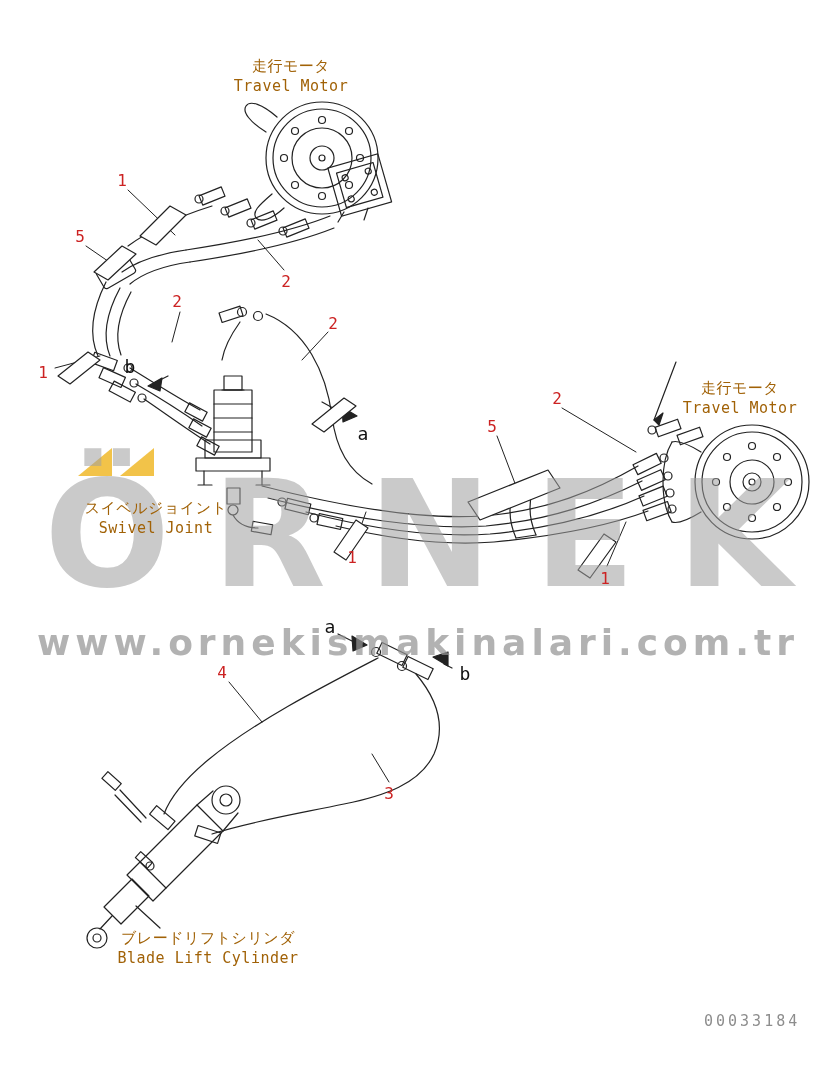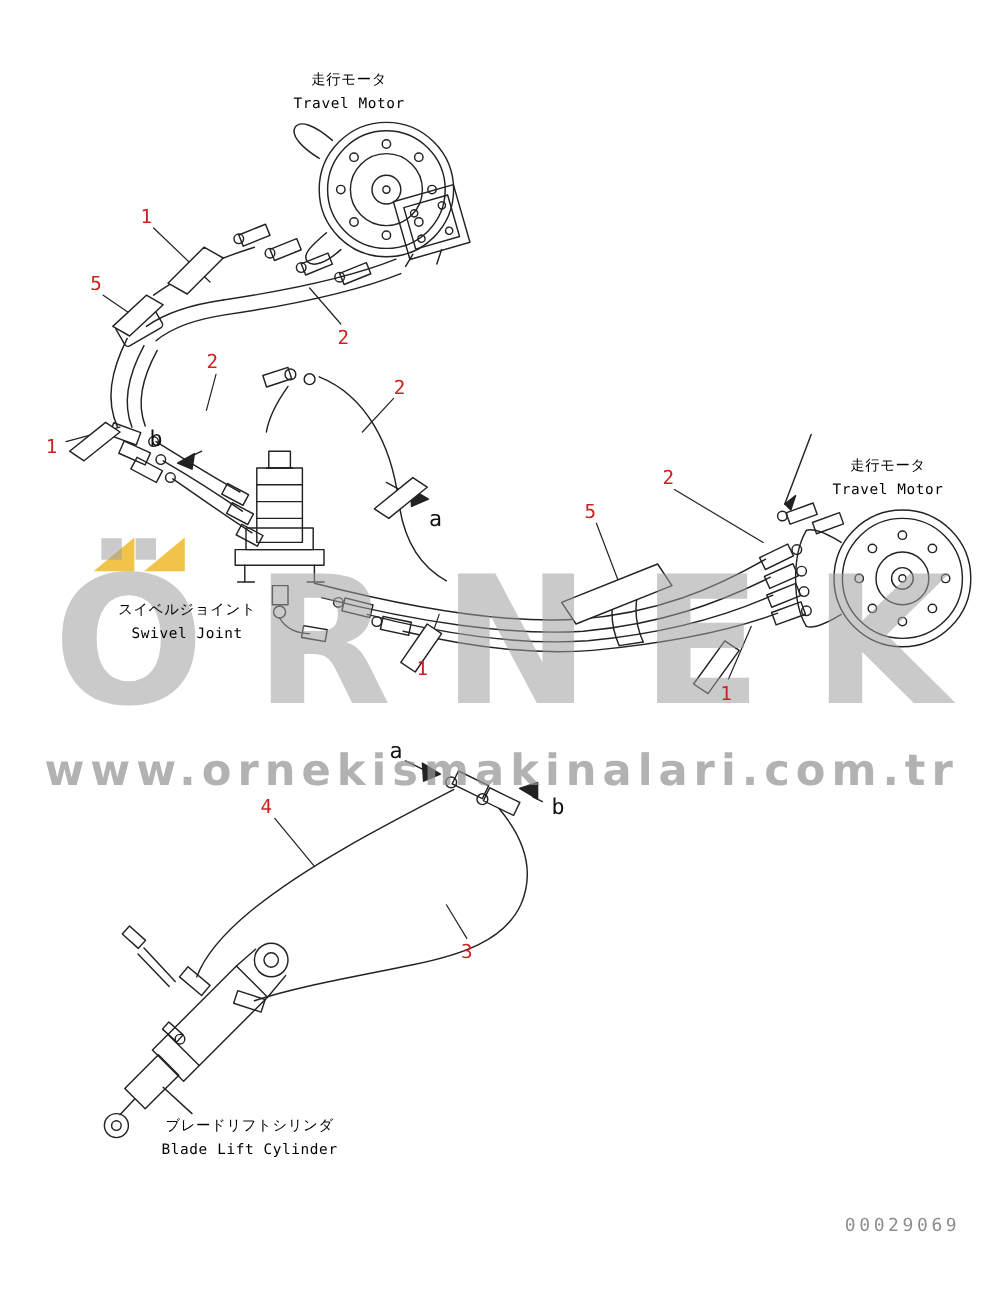--- a/index.html
+++ b/index.html
@@ -1,21 +1,21 @@
 <!DOCTYPE html>
 <html><head>
 <meta charset="utf-8">
 <style>
   * { margin:0; padding:0; box-sizing:border-box; }
   html,body { width:836px; height:1088px; background:#fff;
     font-family:"DejaVu Sans Mono","Liberation Mono",monospace; }
   .page { position:relative; width:836px; height:1088px; background:#fff; overflow:hidden; }
   .art { position:absolute; left:0; top:0; z-index:1; }
   .lbl { position:absolute; transform:translateX(-50%); text-align:center;
-         font-size:12px; line-height:20px; color:#000000; white-space:nowrap;
+         font-size:15px; line-height:20px; color:#a16207; white-space:nowrap;
          letter-spacing:0.5px; z-index:4; }
   .callout { position:absolute; transform:translate(-50%,-50%); color:#cc2222;
              font-size:16px; z-index:5; }
   .letter { position:absolute; transform:translate(-50%,-50%); color:#111;
             font-size:18px; z-index:5; }
   .watermark { position:absolute; inset:0; pointer-events:none; z-index:3; }
   .wm-logo { position:absolute; top:458px; left:0; width:100%; text-align:center;
              font-family:"DejaVu Sans","Liberation Sans",sans-serif; font-weight:700;
              font-size:148px; line-height:1.05; letter-spacing:42px; text-indent:42px;
              color:rgba(158,158,158,0.55); }
@@ -345,15 +345,15 @@
   <div class="callout" style="left:352px; top:557px">1</div>
   <div class="callout" style="left:605px; top:578px">1</div>
   <div class="callout" style="left:222px; top:672px">4</div>
   <div class="callout" style="left:389px; top:793px">3</div>
 
   <div class="letter" style="left:130px; top:366px">b</div>
   <div class="letter" style="left:363px; top:433px">a</div>
   <div class="letter" style="left:330px; top:626px">a</div>
   <div class="letter" style="left:465px; top:673px">b</div>
 
-  <div class="docnum">00029069</div>
+  <div class="docnum">00033184</div>
 
 </div>
 
 </body></html>

